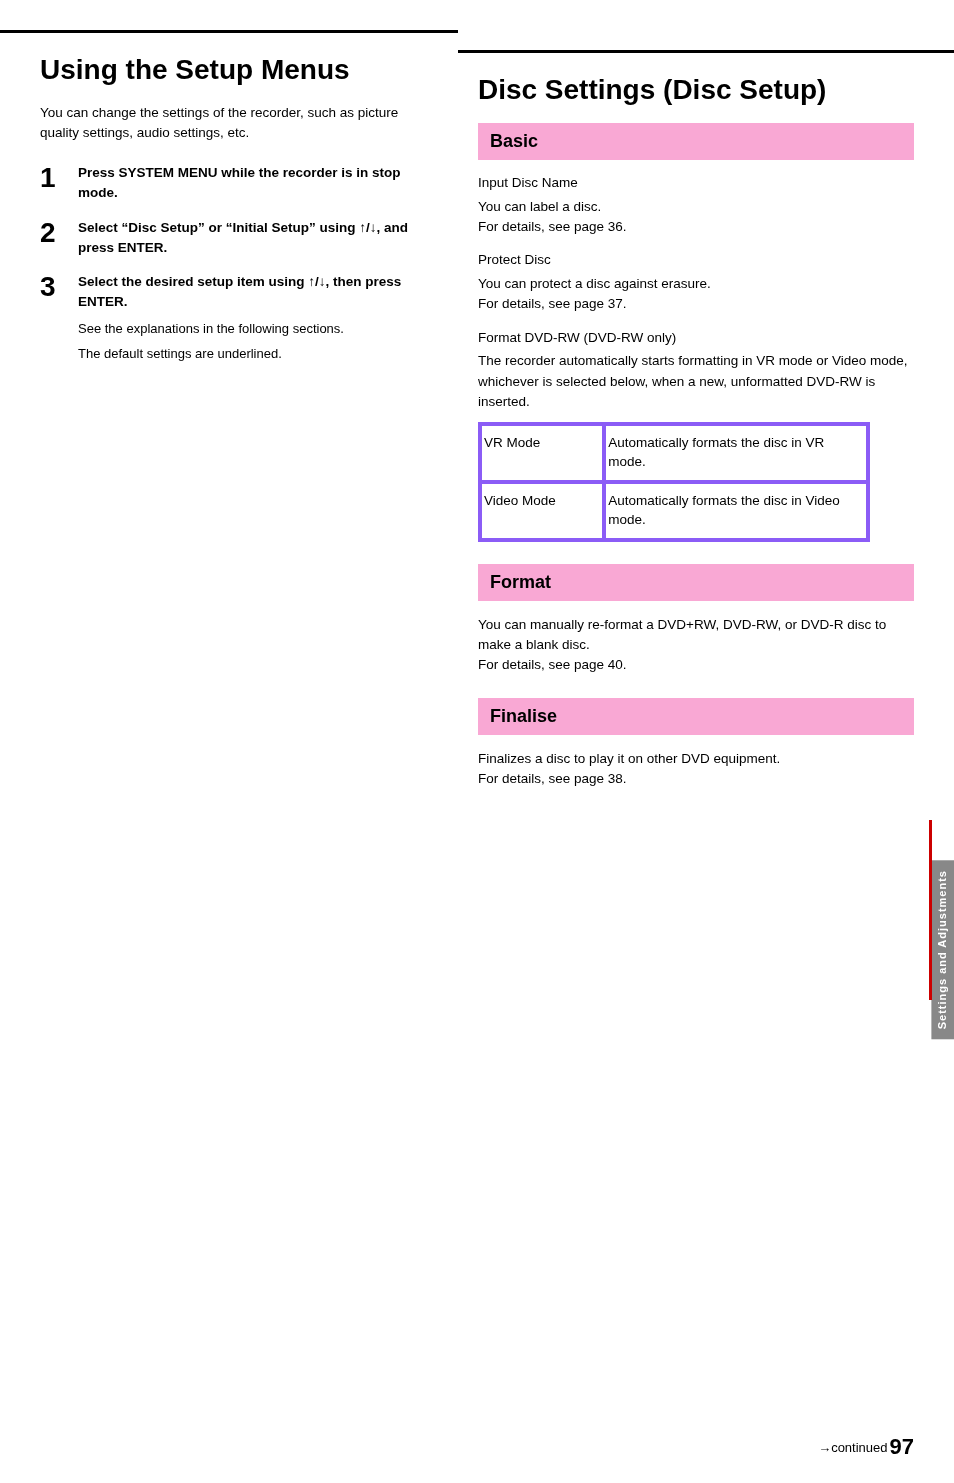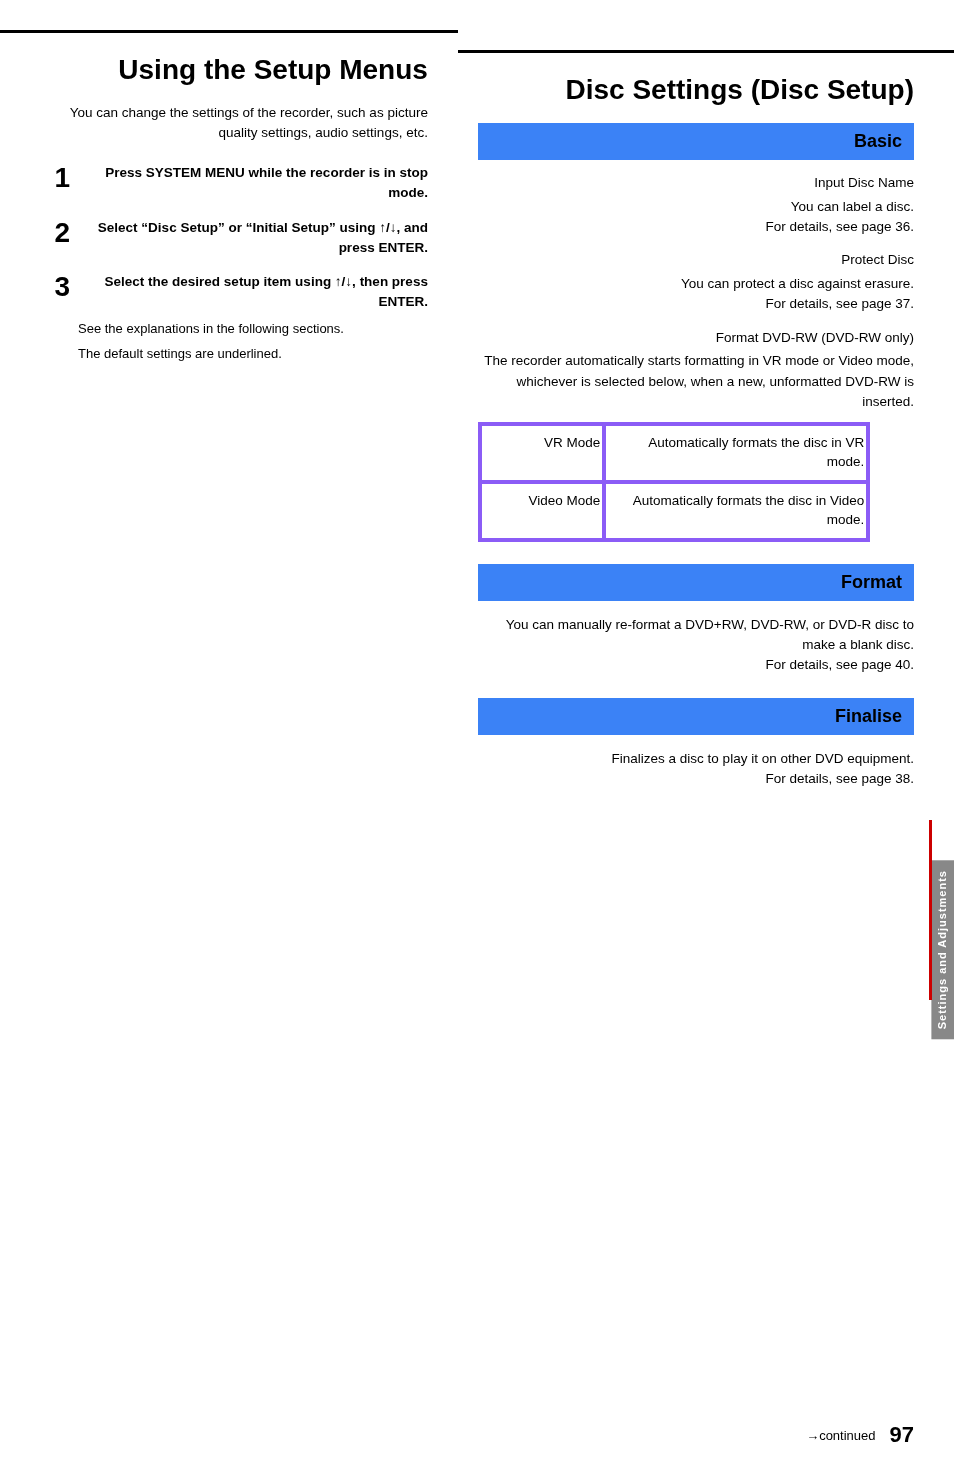--- a/index.html
+++ b/index.html
@@ -13,21 +13,20 @@
       font-size: 14px;
       line-height: 1.4;
     }
 
     .page {
       display: flex;
       flex-direction: row;
       width: 100%;
       min-height: 1483px;
       padding: 30px 0 30px 0;
-      text-align: right;
     }
 
     
     .left-col {
       width: 48%;
       padding: 20px 30px 20px 40px;
       border-top: 3px solid #000;
     }
 
     .left-col h1 {
@@ -91,21 +90,21 @@
     }
 
     .right-intro {
       font-size: 13.5px;
       margin-bottom: 18px;
       line-height: 1.5;
     }
 
     
     .section-header {
-      background: #3b82f6;
+      background: #f9a8d4;
       padding: 6px 12px;
       font-size: 18px;
       font-weight: bold;
       margin-bottom: 14px;
     }
 
     .section-block {
       margin-bottom: 22px;
     }
 
@@ -161,25 +160,25 @@
       font-size: 11px;
       font-weight: bold;
       padding: 10px 4px;
       letter-spacing: 1px;
       white-space: nowrap;
     }
 
     
     .bottom-bar {
       position: absolute;
-      bottom: 32px;
+      bottom: 20px;
       right: 40px;
       display: flex;
       align-items: center;
-      gap: 14px;
+      gap: 2px;
       font-size: 13px;
     }
 
     .continued-arrow {
       font-size: 13px;
     }
 
     .page-number {
       font-size: 22px;
       font-weight: bold;

